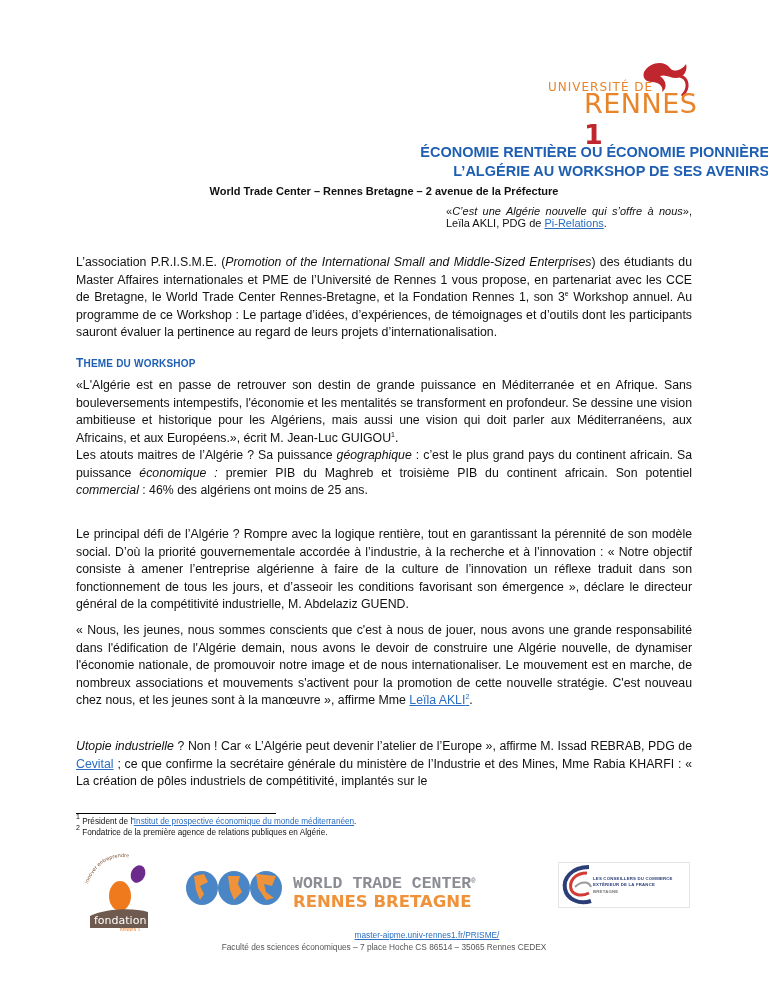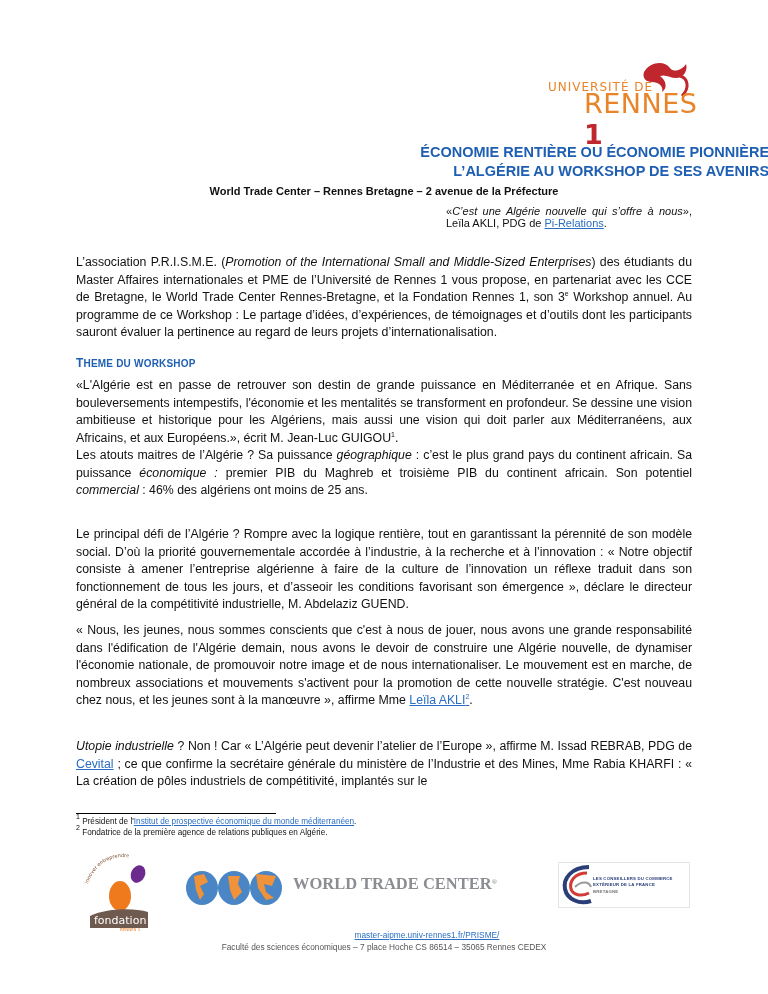--- a/index.html
+++ b/index.html
@@ -41,21 +41,21 @@
     
     .fn-rule { position: absolute; left: 76px; top: 813px; width: 200px; border-top: 1px solid #000; }
     .fn { position: absolute; left: 76px; font-size: 8.2px; color: #111; }
     .fn1 { top: 817px; }
     .fn2 { top: 828px; }
 
     
     .fondation { position: absolute; left: 84px; top: 850px; width: 92px; height: 82px; }
     .wtc { position: absolute; left: 186px; top: 862px; width: 320px; height: 56px; }
     .wtc-globe { position: absolute; left: 0; top: 6px; width: 96px; height: 40px; }
-    .wtc-t1 { position: absolute; left: 107px; top: 12px; font-family: Liberation Serif, serif; font-weight: bold; font-size: 16.5px; color: #8b8d92; }
+    .wtc-t1 { position: absolute; left: 107px; top: 12px; font-family: Liberation Mono, monospace; font-weight: bold; font-size: 16.5px; color: #8b8d92; }
     .wtc-t2 { position: absolute; left: 107px; top: 30px; font-family: "DejaVu Sans", sans-serif; font-weight: bold; font-size: 16.5px; color: #f0923a; }
     .cce { position: absolute; left: 558px; top: 862px; width: 130px; height: 44px; border: 1px solid #e5e5e5; }
     .cce-text { position: absolute; left: 34px; top: 13px; font-size: 4.3px; font-weight: bold; color: #2b3e78; line-height: 5.5px; letter-spacing: 0.2px; }
     .footer-url { position: absolute; top: 930px; left: 0; width: 768px; text-align: center; font-size: 8.3px; padding-left: 43px; }
     .footer-addr { position: absolute; top: 942px; left: 0; width: 768px; text-align: center; font-size: 8.3px; color: #555; }
   </style>
 </head>
 <body>
 
 <div class="page">
@@ -128,20 +128,21 @@
   <div class="wtc">
     <svg class="wtc-globe" viewBox="0 0 96 40">
       <ellipse cx="16" cy="20" rx="16" ry="17" fill="#4a86c5"></ellipse>
       <ellipse cx="48" cy="20" rx="16" ry="17" fill="#4a86c5"></ellipse>
       <ellipse cx="80" cy="20" rx="16" ry="17" fill="#4a86c5"></ellipse>
       <path d="M8 8 L18 6 L22 14 L14 18 L18 26 L14 32 L10 22 Z" fill="#f0923a"></path>
       <path d="M42 8 L54 8 L52 16 L56 24 L48 32 L44 22 Z" fill="#f0923a"></path>
       <path d="M70 6 L90 8 L86 18 L78 16 L80 24 L88 30 L80 32 L72 20 Z" fill="#f0923a"></path>
     </svg>
     <span class="wtc-t1"><span>WORLD TRADE CENTER</span><sup>®</sup></span>
+    <span class="wtc-t2">RENNES BRETAGNE</span>
   </div>
 
   <div class="cce">
     <svg width="34" height="44" viewBox="0 0 34 44" style="position:absolute;left:2px;top:0">
       <path d="M28 4 C10 4 2 16 4 26 C6 36 18 42 30 38" stroke="#2b3e78" stroke-width="4" fill="none"></path>
       <path d="M26 10 C14 10 8 18 10 26 C12 32 20 34 28 30" stroke="#d23a35" stroke-width="3" fill="none"></path>
       <path d="M14 24 C20 18 28 18 30 24" stroke="#9a9a9a" stroke-width="2" fill="none"></path>
     </svg>
     <div class="cce-text">
       <div>LES CONSEILLERS DU COMMERCE</div>

